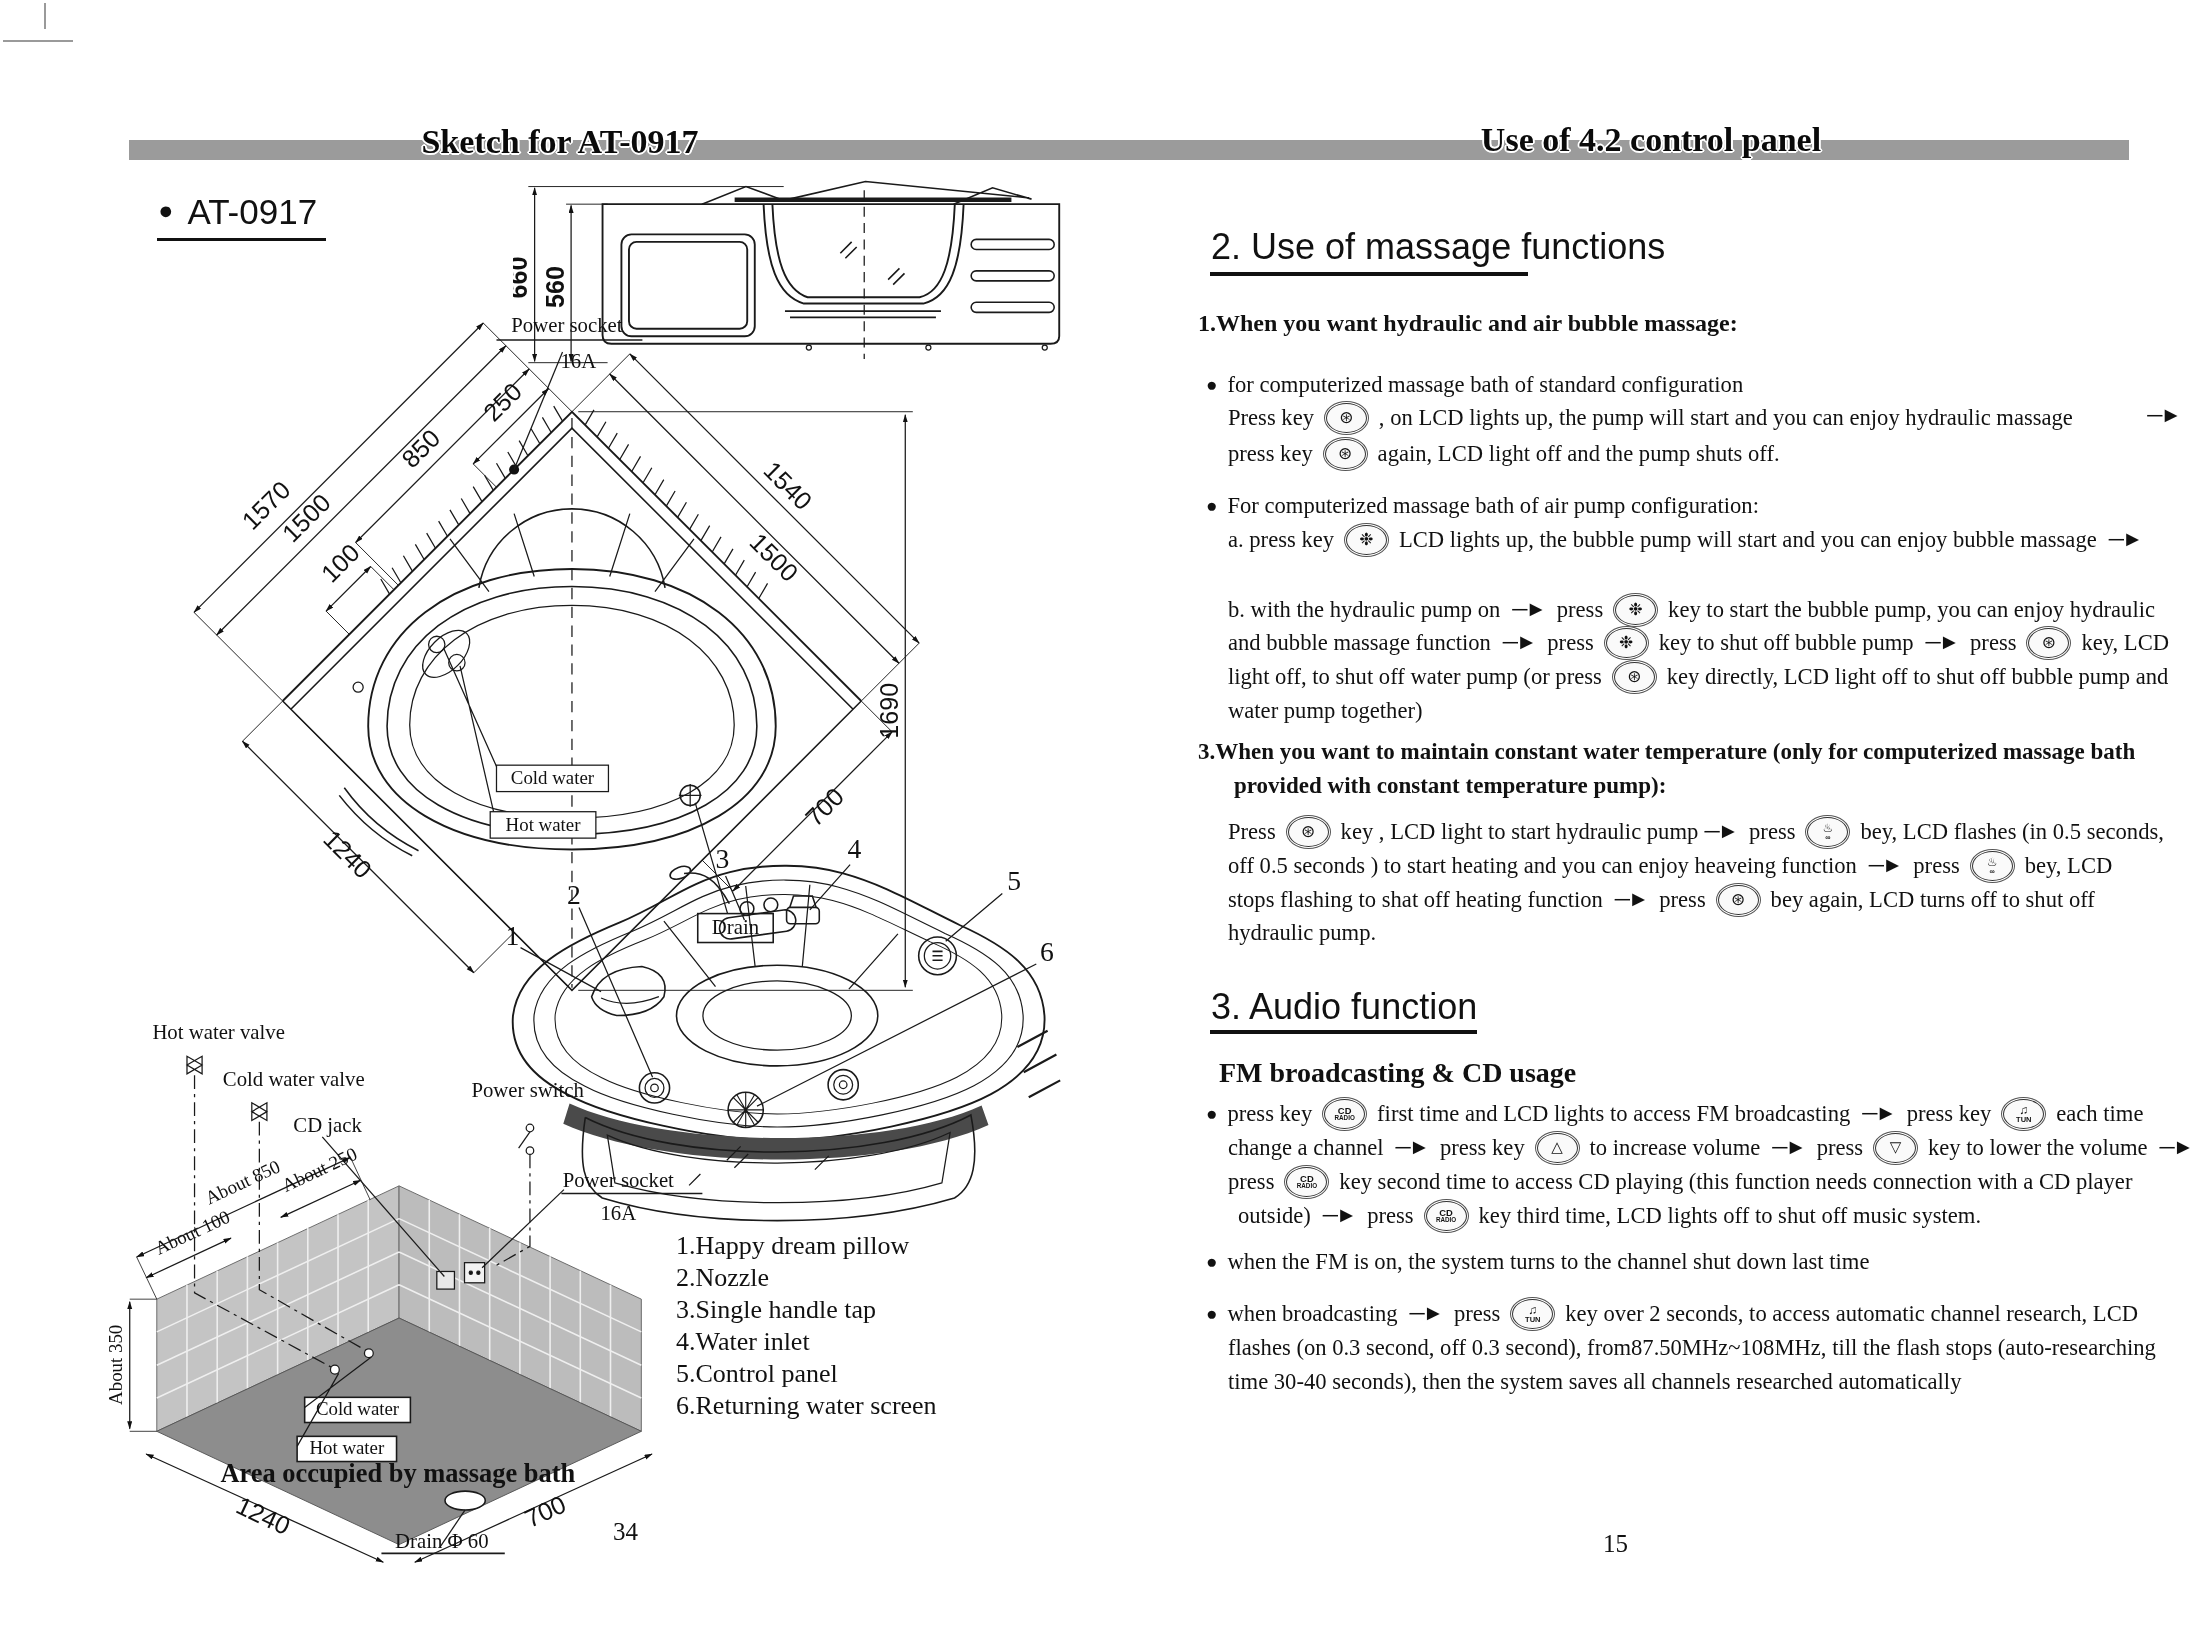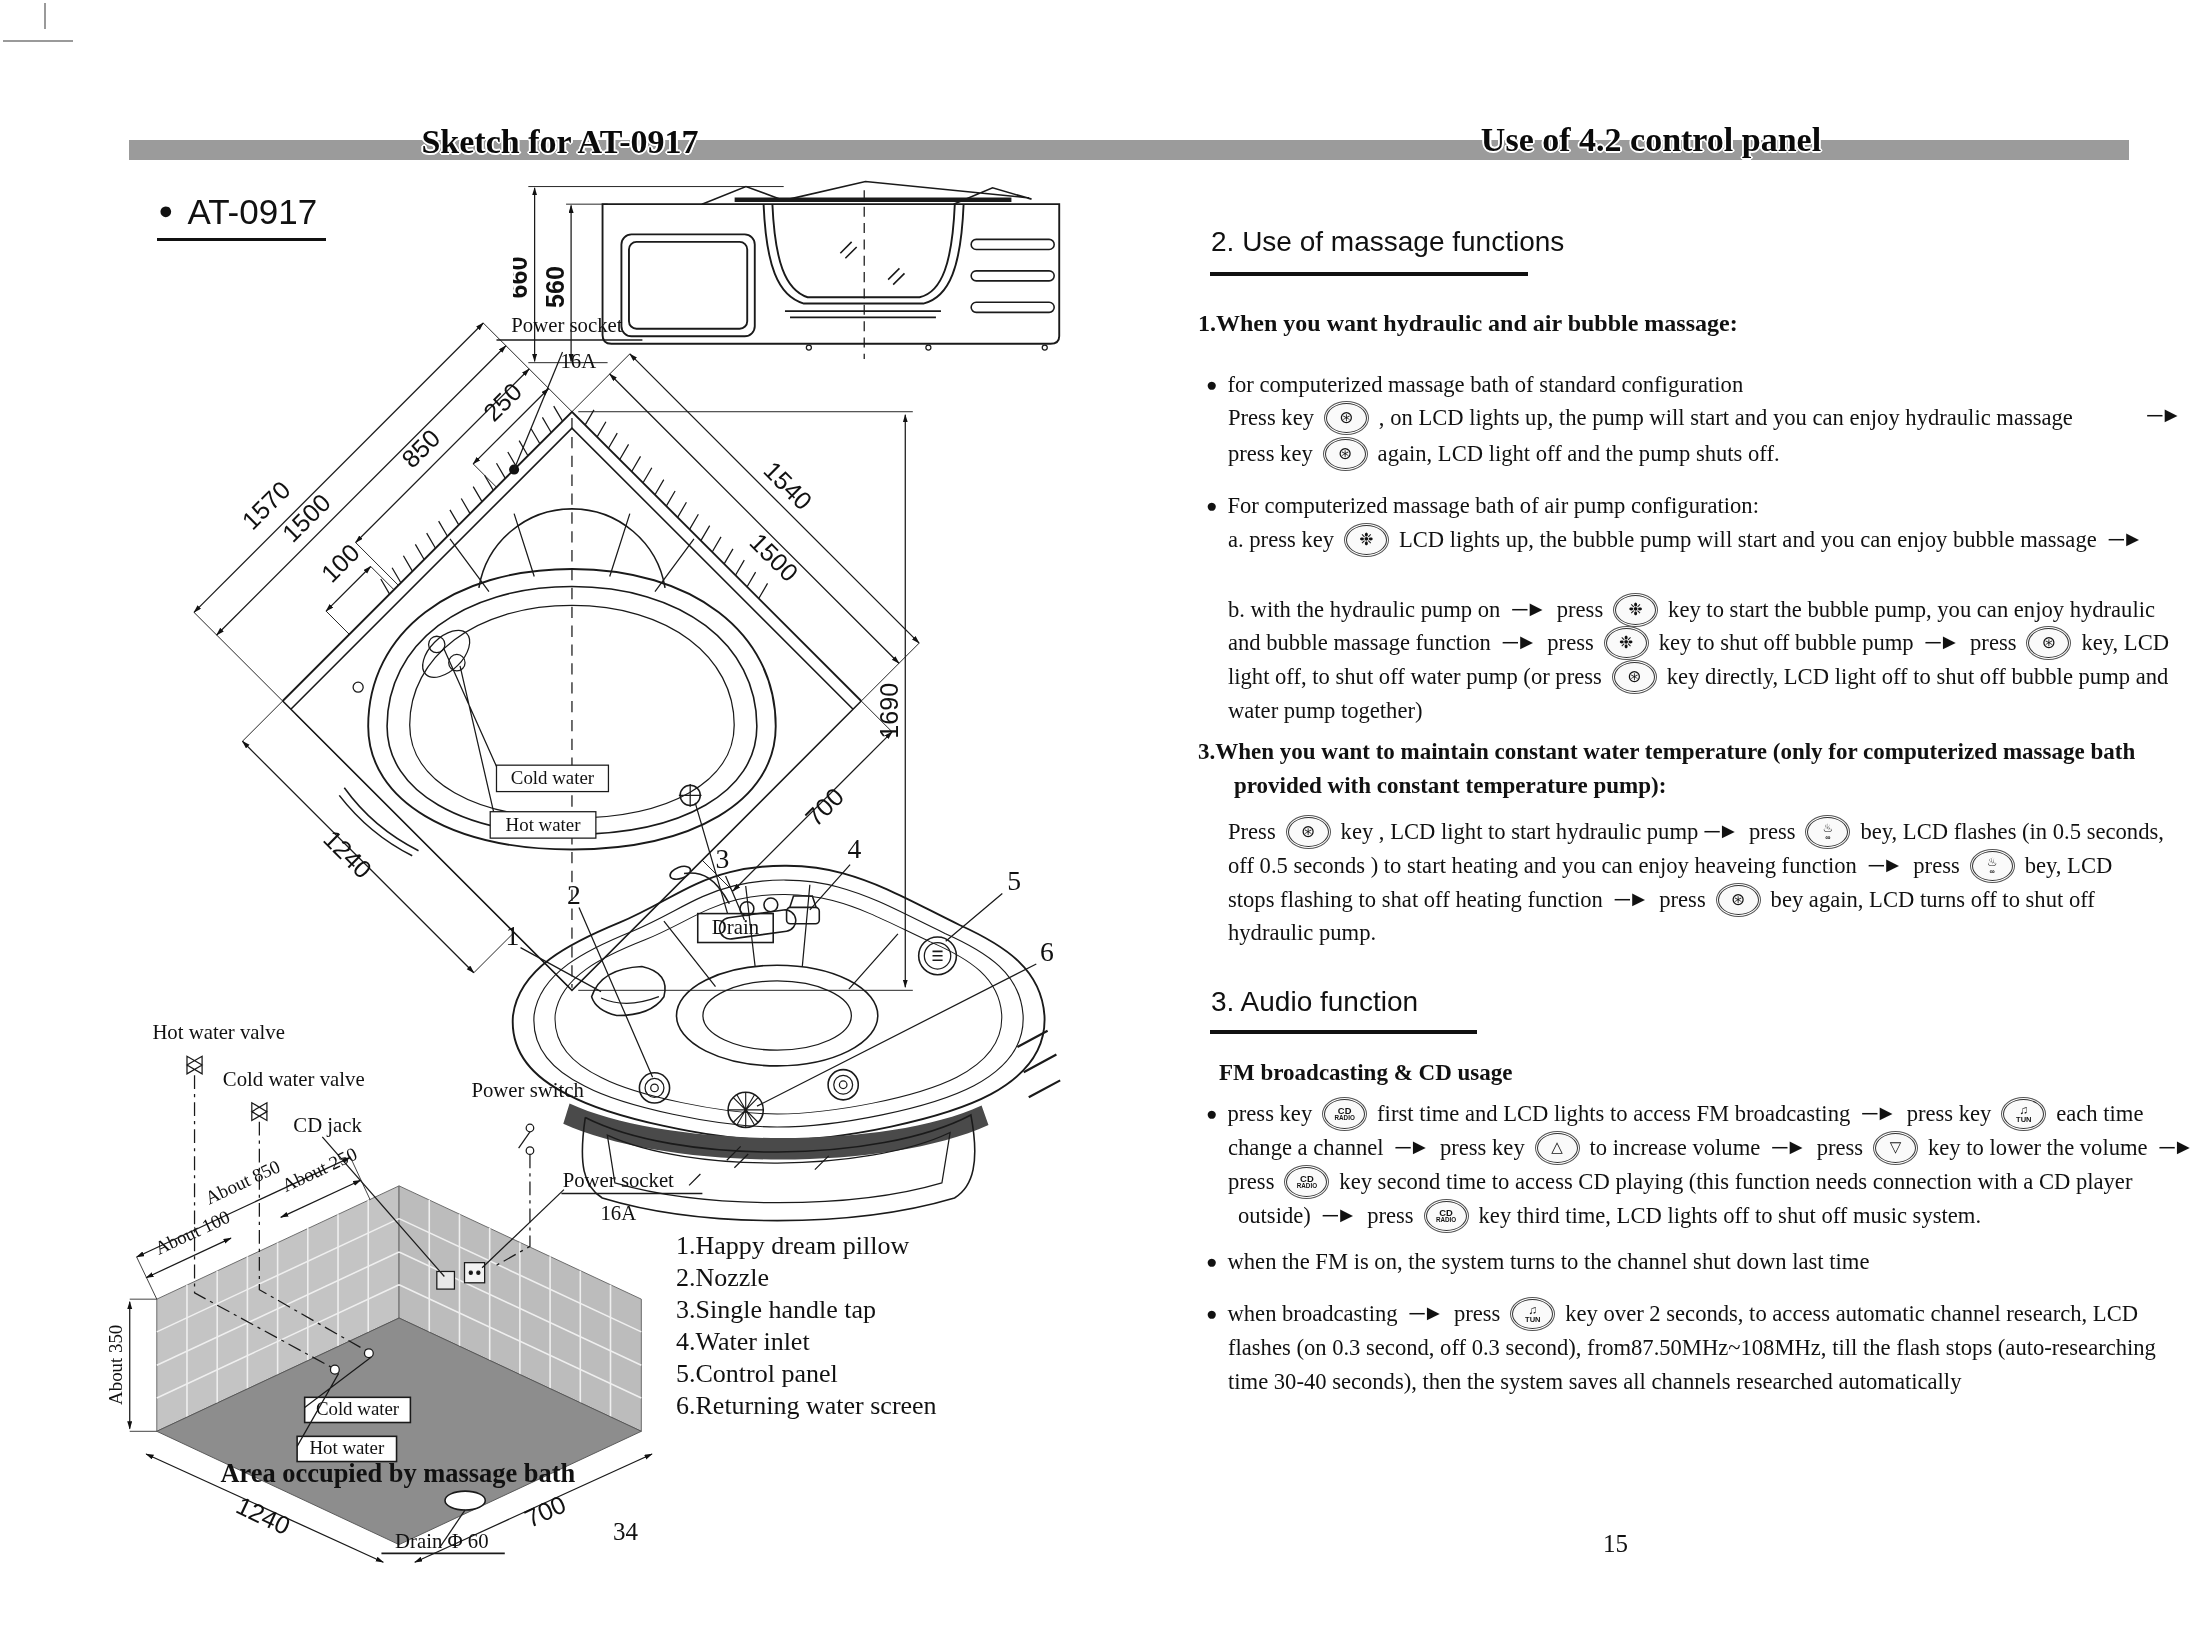--- a/index.html
+++ b/index.html
@@ -17,21 +17,21 @@
   
   .model-head{position:absolute;left:157px;top:192px;font-family:"Liberation Sans",sans-serif;
     font-size:35px;border-bottom:3.1px solid #111;padding:0 8.8px 6.3px 1.3px;white-space:nowrap;}
   .model-head .blt{font-size:25px;vertical-align:5px;margin-right:14px;}
   .parts{position:absolute;left:676px;top:1230px;font-size:26px;line-height:32px;white-space:nowrap;}
   .pgnum{position:absolute;font-size:25px;}
   
   .line{position:absolute;white-space:nowrap;font-size:22.6px;line-height:29px;}
   .line .txt{vertical-align:middle;}
   .bold{font-weight:bold;}
-  .sans-head{position:absolute;font-family:"Liberation Sans",sans-serif;font-size:28px;white-space:nowrap;}
+  .sans-head{position:absolute;font-family:"Liberation Sans",sans-serif;font-size:36px;white-space:nowrap;}
   .rule{position:absolute;background:#111;height:4.4px;}
   .blt{font-size:19px;margin-right:10px;vertical-align:middle;}
   .key{display:inline-flex;flex-direction:row;align-items:center;justify-content:center;
     min-width:39px;height:28px;border:1.3px solid #333;outline:1.3px solid #555;outline-offset:1.9px;
     border-radius:50%;background:#fafafa;margin:0 6.3px;vertical-align:middle;font-size:17px;line-height:1;}
   .key.stack{flex-direction:column;}
   .key .kt{font-size:12px;line-height:1;}
   .key .kb{font-size:7.5px;line-height:1;font-family:"Liberation Sans",sans-serif;font-weight:bold;}
   .key.cdradio .kt{font-size:9.4px;font-family:"Liberation Sans",sans-serif;font-weight:bold;}
   .key.cdradio .kb{font-size:6.3px;}
@@ -313,21 +313,21 @@
   <div class="line" style="left:1228px;top:849px;"><span class="txt">off 0.5 seconds ) to  start  heating and  you  can  enjoy  heaveing  function </span><span class="arr">─►</span><span class="txt"> press </span><span class="key stack heat">
         <span class="kt">♨</span>
         <span class="kb">∞</span>
       </span><span class="txt"> bey, LCD</span></div>
   <div class="line" style="left:1228px;top:883px;"><span class="txt">stops  flashing to  shat off  heating  function </span><span class="arr">─►</span><span class="txt">  press </span><span class="key glyph pump">⊛</span><span class="txt"> bey  again, LCD turns off  to shut off</span></div>
   <div class="line" style="left:1228px;top:916px;"><span class="txt">hydraulic  pump.</span></div>
 
   <div class="sans-head" style="left:1211px;top:986px;">3. Audio function</div>
   <div class="rule" style="left:1210px;top:1030px;width:267px;"></div>
 
-  <div class="line bold" style="left:1219px;top:1058px;font-size:23px;">FM broadcasting &amp; CD usage</div>
+  <div class="line bold" style="left:1219px;top:1058px;font-size:28px;">FM broadcasting &amp; CD usage</div>
 
   <div class="line" style="left:1206px;top:1097px;"><span class="blt">●</span><span><span class="txt">press key </span><span class="key stack cdradio">
           <span class="kt">CD</span>
           <span class="kb">RADIO</span>
         </span><span class="txt">  first time and LCD lights to access FM broadcasting </span><span class="arr">─►</span><span class="txt"> press key </span><span class="key stack tun">
           <span class="kt">♫</span>
           <span class="kb">TUN</span>
         </span><span class="txt"> each time</span></span></div>
   <div class="line" style="left:1228px;top:1131px;"><span class="txt">change a channel </span><span class="arr">─►</span><span class="txt">  press key </span><span class="key glyph up">△</span><span class="txt">  to increase volume </span><span class="arr">─►</span><span class="txt">  press </span><span class="key glyph down">▽</span><span class="txt">  key to lower the volume </span><span class="arr">─►</span></div>
   <div class="line" style="left:1228px;top:1165px;"><span class="txt">press  </span><span class="key stack cdradio">

